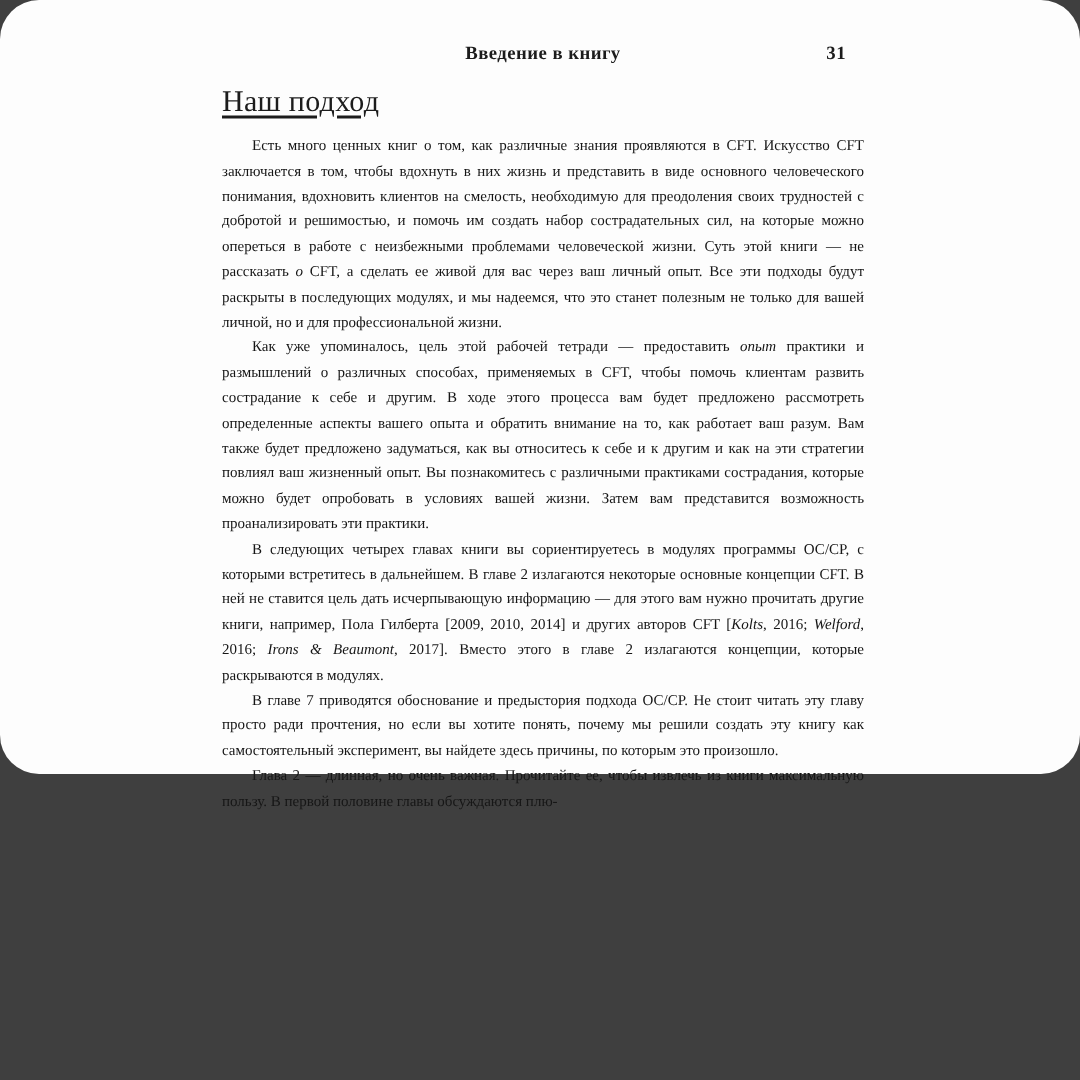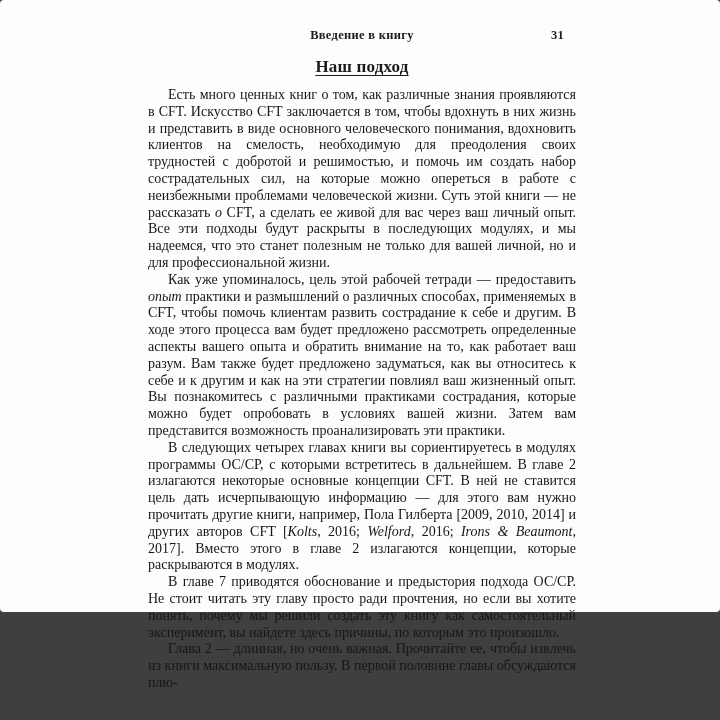--- a/index.html
+++ b/index.html
@@ -8,23 +8,23 @@
   }
   body {
     width: 720px;
     height: 720px;
     background: #3f3f3f;
     font-family: "Liberation Serif", "DejaVu Serif", serif;
     overflow: hidden;
   }
   .book-page {
     width: 720px;
-    height: 612px;
+    height: 516px;
     background: #fdfdfd;
-    border-radius: 4px;
+    border-radius: 26px;
     box-sizing: border-box;
     padding: 28px 144px 30px 148px;
     color: #1c1c1c;
   }
   .page-header {
     display: flex;
     justify-content: center;
     align-items: baseline;
     position: relative;
     font-size: 12.5px;
@@ -34,33 +34,32 @@
   }
   .running-title {
     text-align: center;
   }
   .page-number {
     position: absolute;
     right: 12px;
     top: 0;
   }
   .section-heading {
-    font-size: 17px;
-    font-weight: bold;
-    text-align: center;
+    font-size: 20px;
+    font-weight: normal;
     text-decoration: underline;
     text-underline-offset: 3px;
     margin: 16px 0 10px 0;
     letter-spacing: 0.2px;
   }
   .section-heading:first-child {
     margin-top: 4px;
   }
   .para {
-    font-size: 14px;
+    font-size: 10px;
     line-height: 16.8px;
     text-align: justify;
     text-indent: 20px;
     margin: 0;
     color: #161616;
   }
   .para em {
     font-style: italic;
   }
 </style>

